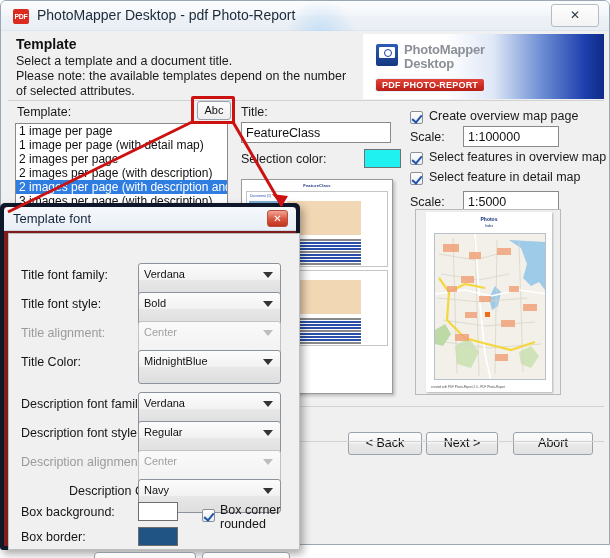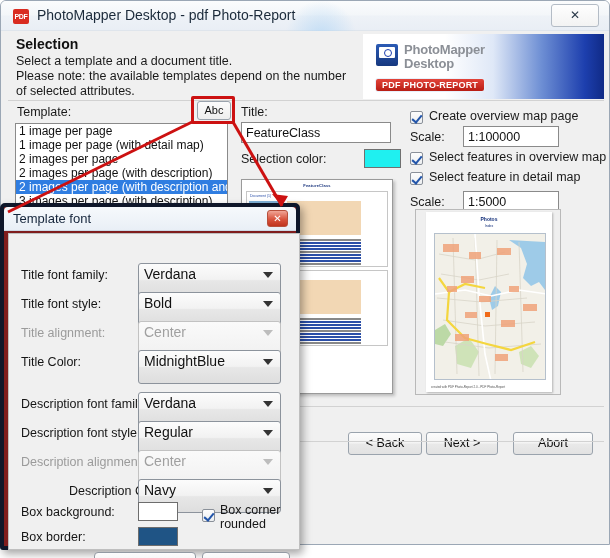--- a/index.html
+++ b/index.html
@@ -180,21 +180,21 @@
   .dlg-body {
     position:absolute; left:4px; top:26px; width:292px; height:317px;
     background:#f0f0f0; border:1px solid #bfbfbf;
   }
   .dlabel { position:absolute; font-size:12.5px; color:#151515; white-space:nowrap; }
   .dlabel.dim { color:#9b9b9b; }
   .combo {
     position:absolute; height:34px; width:143px;
     background:linear-gradient(to bottom,#fcfcfc 0%,#f2f2f2 48%,#e7e7e7 52%,#dedede 100%);
     border:1px solid #8c939c; border-radius:3px;
-    font-size:14px; color:#111; line-height:20px; padding-left:5px;
+    font-size:11px; color:#111; line-height:20px; padding-left:5px;
   }
   .combo.dis { color:#a0a0a0; border-color:#c2c2c2;
     background:linear-gradient(to bottom,#fafafa,#f1f1f1); }
   .combo .arw {
     position:absolute; right:7px; top:8px; width:0; height:0;
     border-left:5px solid transparent; border-right:5px solid transparent;
     border-top:6px solid #333;
   }
   .combo.dis .arw { border-top-color:#bdbdbd; }
 
@@ -217,21 +217,21 @@
   <div class="main-window">
 
     <div class="titlebar">
       <div class="title-sheen"></div>
       <div class="title-ico">PDF</div>
       <div class="title-text">PhotoMapper Desktop - pdf Photo-Report</div>
       <div class="win-close">✕</div>
     </div>
 
     <div class="header-band">
-      <div class="hdr-title">Selection</div>
+      <div class="hdr-title">Template</div>
       <div class="hdr-l1">Select a template and a document title.</div>
       <div class="hdr-l2">Please note: the available templates depend on the number</div>
       <div class="hdr-l3">of selected attributes.</div>
 
       <div class="logo-band">
         <div class="logo-icon"></div>
         <div class="logo-t1">PhotoMapper</div>
         <div class="logo-t2">Desktop</div>
         <div class="logo-badge">PDF PHOTO-REPORT</div>
       </div>

